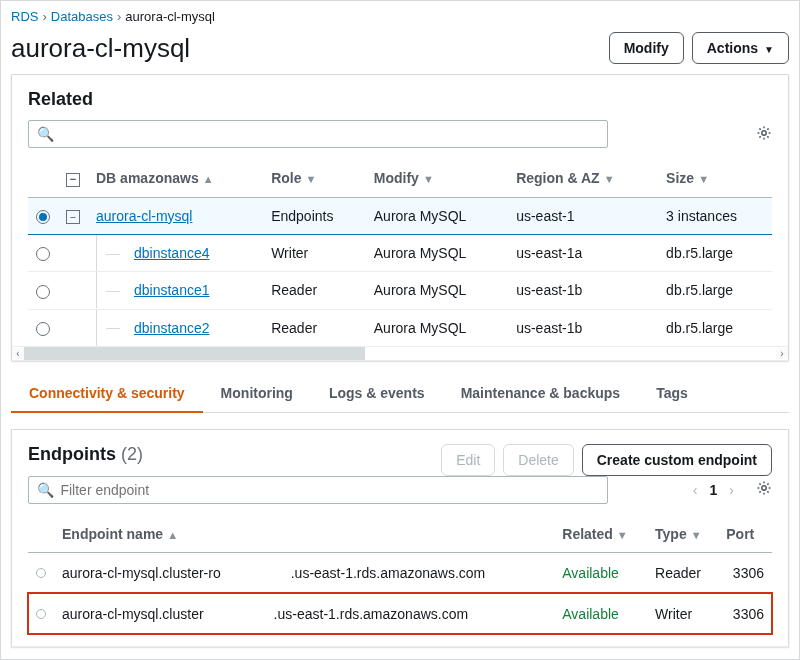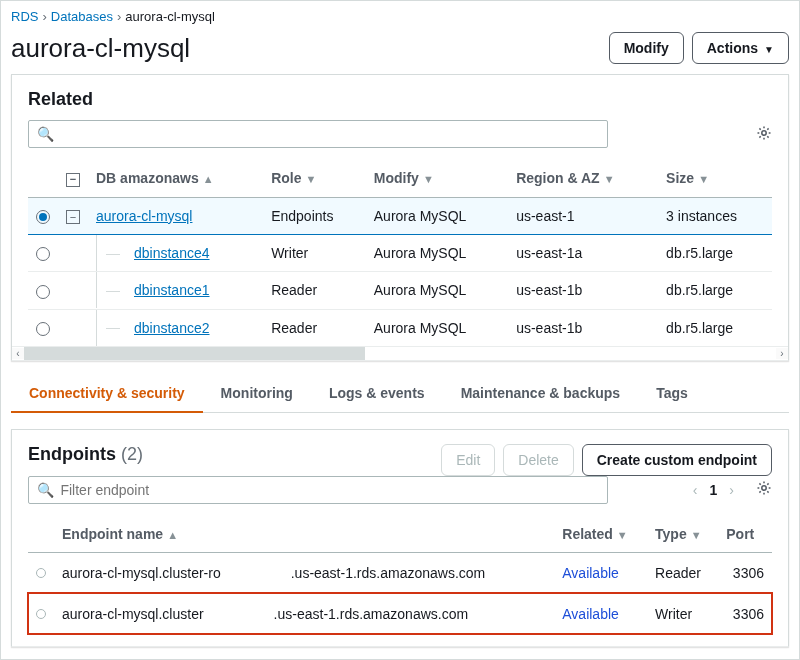--- a/index.html
+++ b/index.html
@@ -39,21 +39,21 @@
 .link { color: #0073bb; }
 .id-col { display: flex; align-items: center; gap: 8px; height: 16px; }
 .scroll-indicator { display: flex; height: 14px; align-items: center; margin: 0 -16px; border-top: 1px solid #eaeded;}
 .scroll-indicator .thumb { height: 100%; background: #d5dbdb; }
 .scroll-indicator .lt, .scroll-indicator .rt { width: 12px; text-align: center; font-size: 10px; color: #687078; background: #fafafa;}
 .tabs { display: flex; gap: 0; border-bottom: 1px solid #d5dbdb; margin-bottom: 16px; font-size: 14px; }
 .tab { padding: 10px 18px; color: #545b64; cursor: pointer; font-weight: 600; }
 .tab.active { color: #d45b07; border-bottom: 2px solid #d45b07; margin-bottom: -1px; }
 .panel-header { display: flex; justify-content: space-between; align-items: center; margin-bottom: 0; }
 .btn.disabled { color: #aab7b8; border-color: #d5dbdb; cursor: default; }
-.status-avail { color: #1d4ed8; }
+.status-avail { color: #15803d; }
 .dot { width: 10px; height: 10px; border: 1px solid #aab7b8; border-radius: 50%; display: inline-block; }
 .highlight-row { outline: 2px solid #d13212; outline-offset: -1px; }
 .endpoint-table td { padding: 12px 8px; }
 .redact { display:inline-block; width:70px; height:10px; background:transparent; vertical-align:middle;}
 </style>
 </head>
 <body>
 
 <div class="page">
   <div class="breadcrumb">

